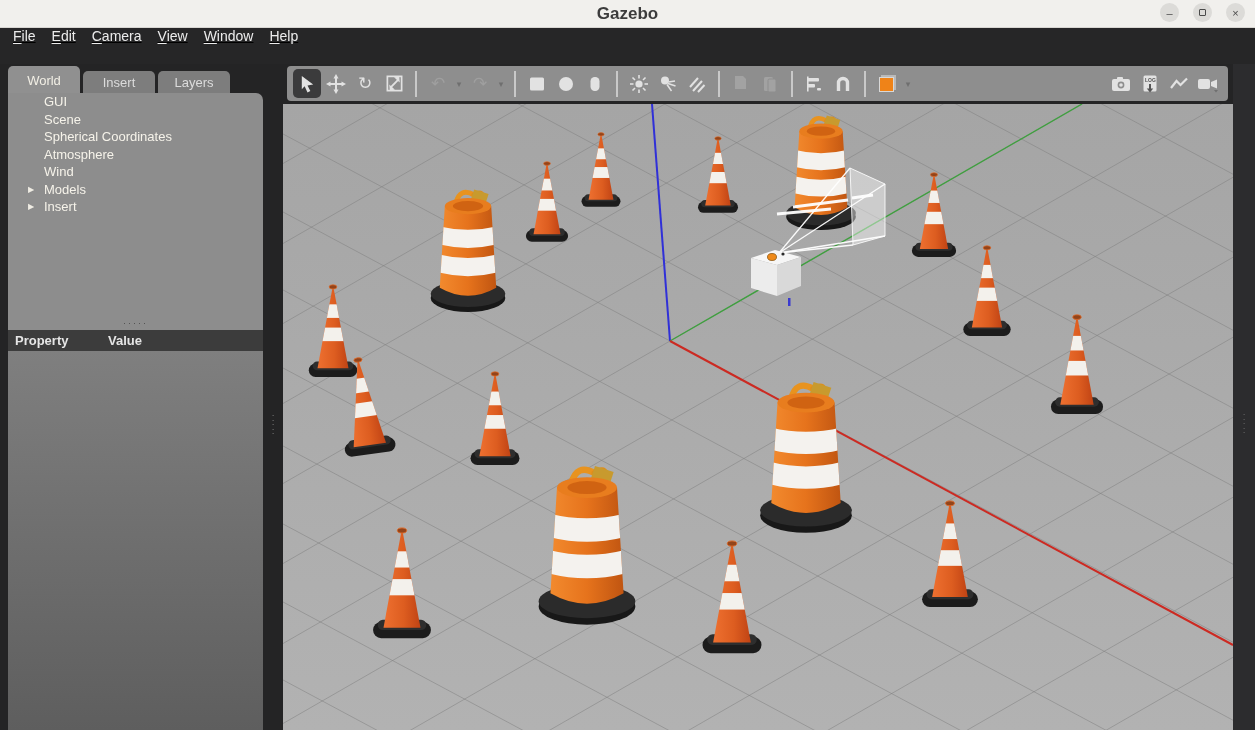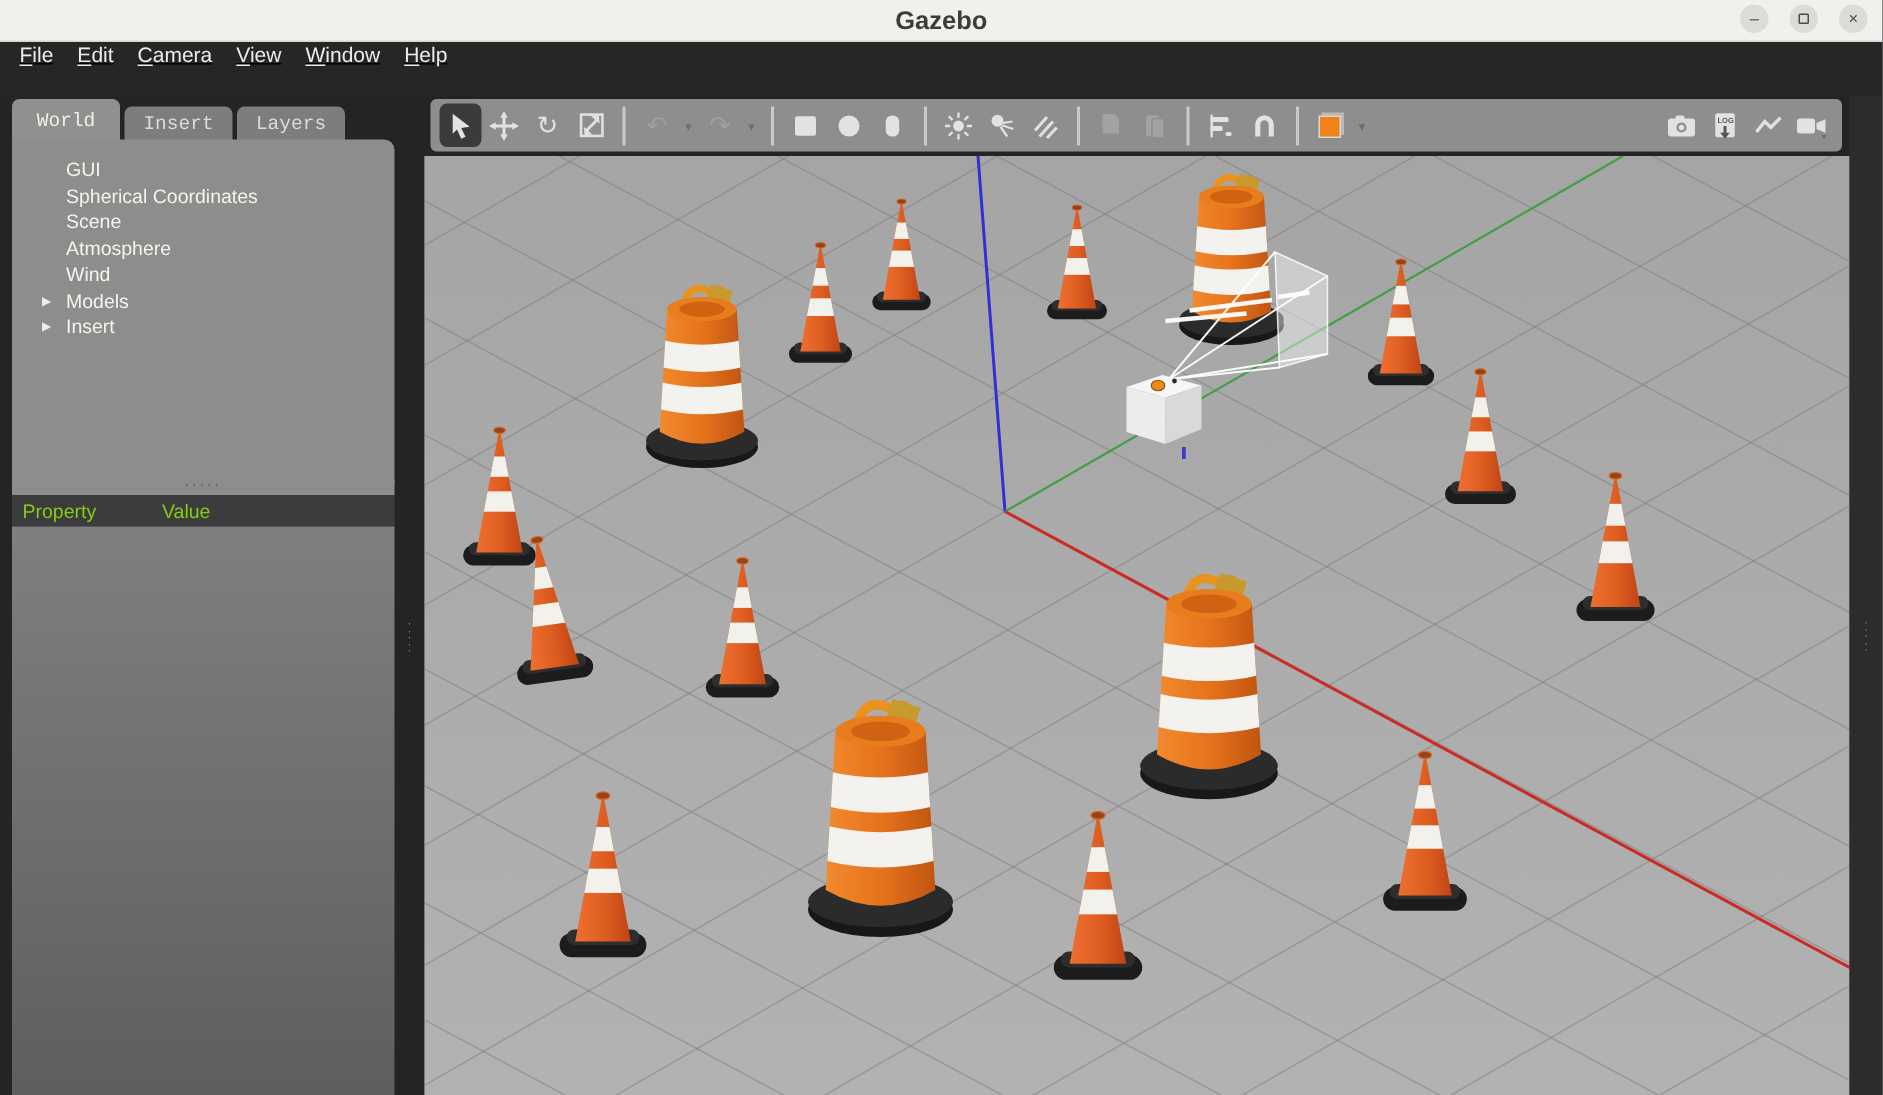--- a/index.html
+++ b/index.html
@@ -25,32 +25,32 @@
 
   
   .main { display:flex; height:666px; }
   .left { width:283px; background:#242425; position:relative; flex:none; }
   .center { flex:1; display:flex; flex-direction:column; min-width:0; }
   .rightstrip { width:22px; background:#2c2c2e; flex:none; position:relative; }
 
   
   .tabs { position:absolute; top:2px; left:8px; display:flex; align-items:flex-end; gap:3px; }
   .tab { width:72px; text-align:center; font-size:13px; padding:4px 0 5px;
-    background:#7d7d7d; color:#dcdcdc; border-radius:5px 5px 0 0; height:24px;font-family:Liberation Mono, monospace; }
+    background:#7d7d7d; color:#dcdcdc; border-radius:5px 5px 0 0; height:24px; }
   .tab.active { background:#909090; color:#f2efe5; height:29px; padding-top:7px; width:72px; }
   .paneltop { position:absolute; top:29px; left:8px; width:255px; height:229px;
-    background:#8d8d8d; border-radius:0 7px 0 0; padding-top:11px; }
+    background:#8d8d8d; border-radius:0 7px 0 0; padding-top:0; }
   .tree-row { position:relative; height:17.5px; line-height:17.5px; padding-left:36px;
     font-size:13px; color:#f6f3ea; white-space:nowrap; }
   .tree-arrow { position:absolute; left:20px; top:0; width:12px; font-size:8px; color:#f0ede4; }
   .hsplit { position:absolute; top:256px; left:8px; width:255px; height:10px; background:#8d8d8d;
     text-align:center; color:#4c4c4c; font-size:9px; line-height:6px; letter-spacing:2px; }
   .prop-header { position:absolute; top:266px; left:8px; width:255px; height:21px;
     background:#3c3c3c; display:flex; align-items:center; }
-  .prop-header span { font-size:13px; font-weight:normal; color:#84cc16; }
+  .prop-header span { font-size:13px; font-weight:bold; color:#e5e5e5; }
   .prop-col1 { padding-left:7px; width:100px; }
   .panelbottom { position:absolute; top:287px; left:8px; width:255px; bottom:0;
     background:linear-gradient(#7f7f7f,#5e5e5e); }
   .vsplit { position:absolute; top:350px; left:266px; width:14px; height:90px;
     color:#8a8a8a; font-size:8px; line-height:4.5px; text-align:center; }
   .rightstrip .vsplit { left:4px; top:349px; color:#777; }
 
   
   .toolband { height:40px; background:#242425; padding:2px 5px 3px 4px; flex:none; }
   .toolbar { height:35px; background:#8e8e8e; border-radius:4px; display:flex;
@@ -99,22 +99,22 @@
 <div class="main">
 
   <div class="left">
     <div class="tabs">
       <div class="tab active">World</div>
       <div class="tab">Insert</div>
       <div class="tab">Layers</div>
     </div>
     <div class="paneltop">
       <div class="tree-row"><span class="tree-arrow"></span><span>GUI</span></div>
+      <div class="tree-row"><span class="tree-arrow"></span><span>Scene</span></div>
       <div class="tree-row"><span class="tree-arrow"></span><span>Spherical Coordinates</span></div>
-      <div class="tree-row"><span class="tree-arrow"></span><span>Scene</span></div>
       <div class="tree-row"><span class="tree-arrow"></span><span>Atmosphere</span></div>
       <div class="tree-row"><span class="tree-arrow"></span><span>Wind</span></div>
       <div class="tree-row"><span class="tree-arrow">▶</span><span>Models</span></div>
       <div class="tree-row"><span class="tree-arrow">▶</span><span>Insert</span></div>
     </div>
     <div class="hsplit">·····</div>
     <div class="prop-header">
       <span class="prop-col1">Property</span>
       <span>Value</span>
     </div>

